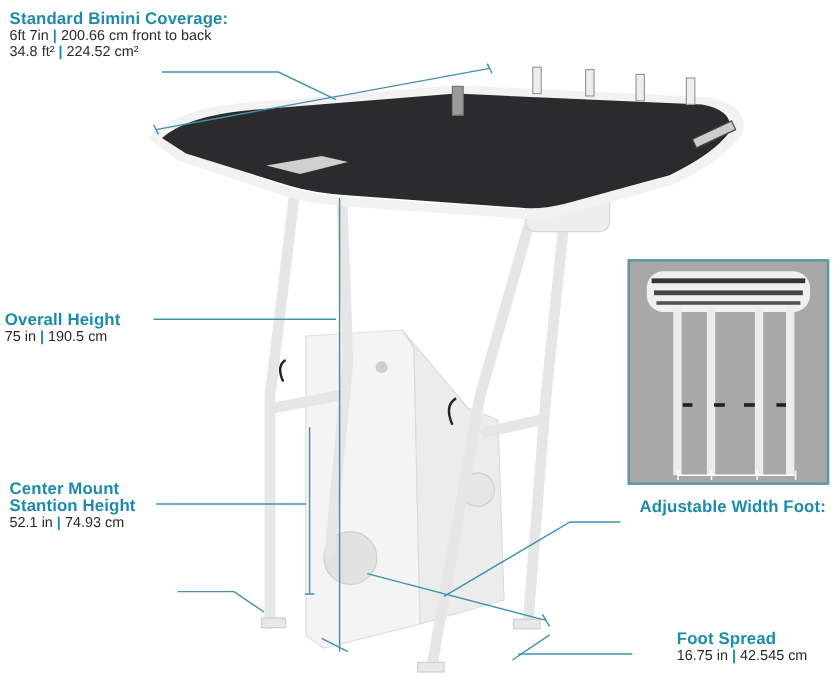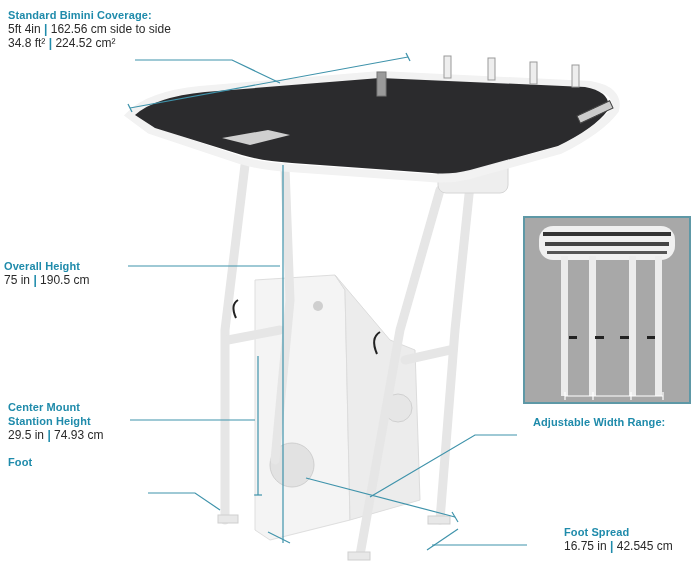--- a/index.html
+++ b/index.html
@@ -1,18 +1,18 @@
 <!DOCTYPE html>
 <html><head>
 <meta charset="utf-8">
 <style>
   html,body{margin:0;padding:0;background:#ffffff;}
   body{width:700px;height:577px;position:relative;overflow:hidden;font-family:"Liberation Sans","DejaVu Sans",sans-serif;}
   .label{position:absolute;color:#2a2a2a;font-size:12px;line-height:14px;}
-  .label .title{color:#1f8bab;font-weight:bold;font-size:11px;line-height:14px;letter-spacing:0.1px;}
+  .label .title{color:#1f8bab;font-weight:bold;font-size:14px;line-height:14px;letter-spacing:0.1px;}
   .label .line{display:block;white-space:nowrap;}
   .label .sep{color:#1f8bab;font-weight:bold;}
   svg.art{position:absolute;left:0;top:0;}
   .inset{position:absolute;left:523px;top:216px;width:168px;height:188px;background:#a8a8a8;border:2px solid #5e98a6;box-sizing:border-box;}
 </style>
 </head>
 <body>
 
 <svg class="art" width="700" height="577" viewBox="0 0 700 577">
 
@@ -98,39 +98,38 @@
       <rect x="70" y="118" width="9" height="3"></rect>
       <rect x="95" y="118" width="9" height="3"></rect>
       <rect x="122" y="118" width="8" height="3"></rect>
     </g>
     <path d="M40 178 L138 178 M40 174 L40 182 M68 174 L68 182 M106 174 L106 182 M138 174 L138 182" stroke="#fff" stroke-width="1.2"></path>
   </svg>
 </div>
 
 <div class="label" style="left:8px;top:8px;">
   <span class="line title">Standard Bimini Coverage:</span>
-  <span class="line"><span>5ft 4in</span> <span class="sep">|</span> <span>162.56 cm side to side</span></span>
+  <span class="line"><span>6ft 7in</span> <span class="sep">|</span> <span>200.66 cm front to back</span></span>
   <span class="line"><span>34.8 ft²</span> <span class="sep">|</span> <span>224.52 cm²</span></span>
 </div>
 
 <div class="label" style="left:4px;top:259px;">
   <span class="line title">Overall Height</span>
   <span class="line"><span>75 in</span> <span class="sep">|</span> <span>190.5 cm</span></span>
 </div>
 
 <div class="label" style="left:8px;top:400px;">
   <span class="line title">Center Mount</span>
   <span class="line title">Stantion Height</span>
-  <span class="line"><span>29.5 in</span> <span class="sep">|</span> <span>74.93 cm</span></span>
+  <span class="line"><span>52.1 in</span> <span class="sep">|</span> <span>74.93 cm</span></span>
 </div>
 
 <div class="label" style="left:8px;top:455px;">
-  <span class="line title">Foot</span>
 </div>
 
 <div class="label" style="left:533px;top:415px;">
-  <span class="line title">Adjustable Width Range:</span>
+  <span class="line title">Adjustable Width Foot:</span>
 </div>
 
 <div class="label" style="left:564px;top:525px;">
   <span class="line title">Foot Spread</span>
   <span class="line"><span>16.75 in</span> <span class="sep">|</span> <span>42.545 cm</span></span>
 </div>
 
 </body></html>

